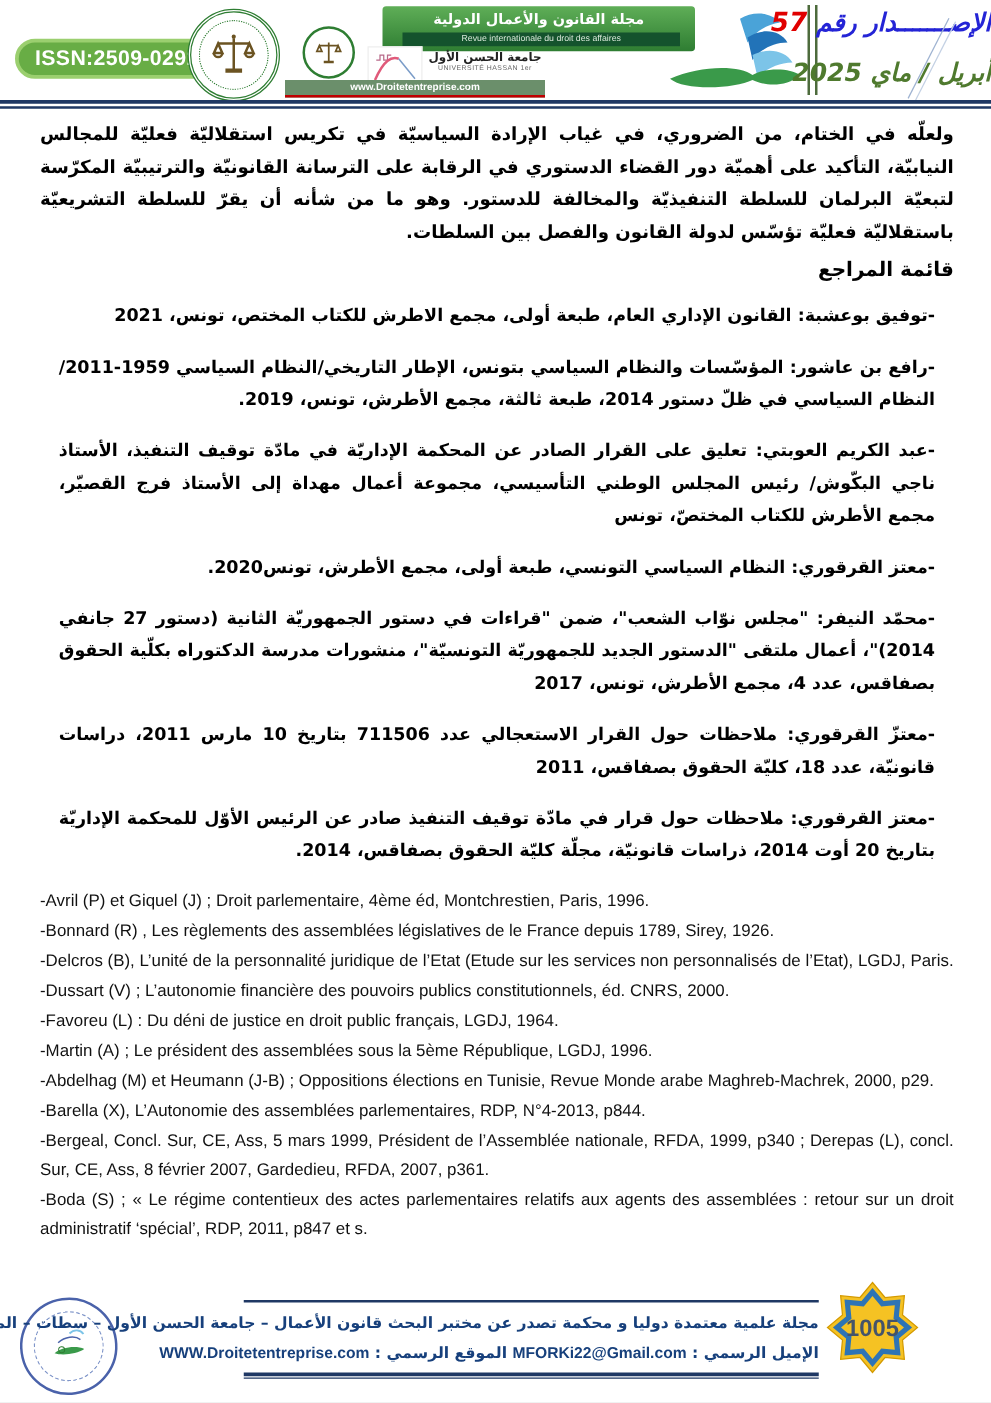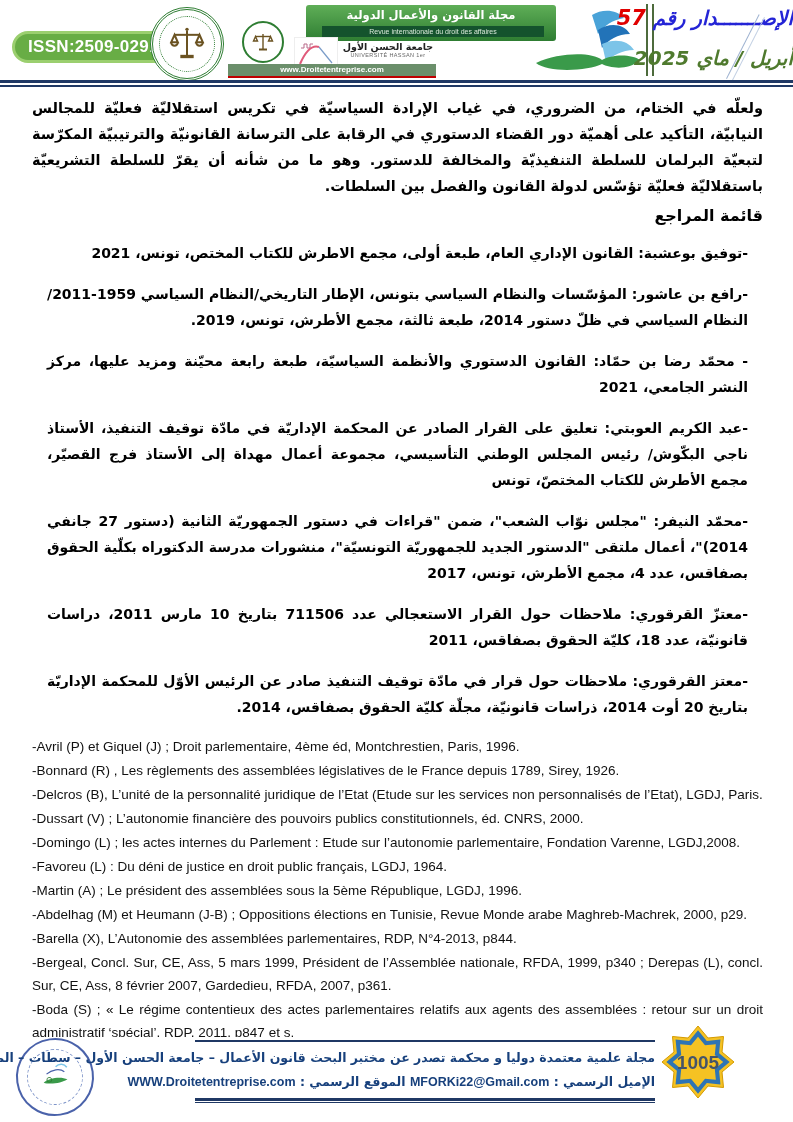--- a/index.html
+++ b/index.html
@@ -146,32 +146,31 @@
 
   <div class="main">
 
     <p class="body-ar">ولعلّه في الختام، من الضروري، في غياب الإرادة السياسيّة في تكريس استقلاليّة فعليّة للمجالس النيابيّة، التأكيد على أهميّة دور القضاء الدستوري في الرقابة على الترسانة القانونيّة والترتيبيّة المكرّسة لتبعيّة البرلمان للسلطة التنفيذيّة والمخالفة للدستور. وهو ما من شأنه أن يقرّ للسلطة التشريعيّة باستقلاليّة فعليّة تؤسّس لدولة القانون والفصل بين السلطات.</p>
 
     <h2 class="refs-title">قائمة المراجع</h2>
 
 
     <p class="ref-ar">-توفيق بوعشبة: القانون الإداري العام، طبعة أولى، مجمع الاطرش للكتاب المختص، تونس، 2021</p>
     <p class="ref-ar">-رافع بن عاشور: المؤسّسات والنظام السياسي بتونس، الإطار التاريخي/النظام السياسي 1959-2011/النظام السياسي في ظلّ دستور 2014، طبعة ثالثة، مجمع الأطرش، تونس، 2019.</p>
-    <p class="ref-ar">- محمّد رضا بن حمّاد: القانون الدستوري والأنظمة السياسيّة، طبعة رابعة محيّنة ومزيد عليها، مركز النشر الجامعي، 2021</p>
     <p class="ref-ar">-عبد الكريم العوبتي: تعليق على القرار الصادر عن المحكمة الإداريّة في مادّة توقيف التنفيذ، الأستاذ ناجي البكّوش/ رئيس المجلس الوطني التأسيسي، مجموعة أعمال مهداة إلى الأستاذ فرج القصيّر، مجمع الأطرش للكتاب المختصّ، تونس</p>
+    <p class="ref-ar">-معتز القرقوري: النظام السياسي التونسي، طبعة أولى، مجمع الأطرش، تونس2020.</p>
     <p class="ref-ar">-محمّد النيفر: "مجلس نوّاب الشعب"، ضمن "قراءات في دستور الجمهوريّة الثانية (دستور 27 جانفي 2014)"، أعمال ملتقى "الدستور الجديد للجمهوريّة التونسيّة"، منشورات مدرسة الدكتوراه بكلّية الحقوق بصفاقس، عدد 4، مجمع الأطرش، تونس، 2017</p>
     <p class="ref-ar">-معتزّ القرقوري: ملاحظات حول القرار الاستعجالي عدد 711506 بتاريخ 10 مارس 2011، دراسات قانونيّة، عدد 18، كليّة الحقوق بصفاقس، 2011</p>
     <p class="ref-ar">-معتز القرقوري: ملاحظات حول قرار في مادّة توقيف التنفيذ صادر عن الرئيس الأوّل للمحكمة الإداريّة بتاريخ 20 أوت 2014، ذراسات قانونيّة، مجلّة كليّة الحقوق بصفاقس، 2014.</p>
 
 
     <p class="ref-fr">-Avril (P) et Giquel (J) ; Droit parlementaire, 4ème éd, Montchrestien, Paris, 1996.</p>
     <p class="ref-fr">-Bonnard (R) , Les règlements des assemblées législatives de le France depuis 1789, Sirey, 1926.</p>
     <p class="ref-fr">-Delcros (B), L’unité de la personnalité juridique de l’Etat (Etude sur les services non personnalisés de l’Etat), LGDJ, Paris.</p>
     <p class="ref-fr">-Dussart (V) ; L’autonomie financière des pouvoirs publics constitutionnels, éd. CNRS, 2000.</p>
-    <p class="ref-fr">-Domingo (L) ; les actes internes du Parlement : Etude sur l’autonomie parlementaire, Fondation Varenne, LGDJ,2008.</p>
     <p class="ref-fr">-Favoreu (L) : Du déni de justice en droit public français, LGDJ, 1964.</p>
     <p class="ref-fr">-Martin (A) ; Le président des assemblées sous la 5ème République, LGDJ, 1996.</p>
     <p class="ref-fr">-Abdelhag (M) et Heumann (J-B) ; Oppositions élections en Tunisie, Revue Monde arabe Maghreb-Machrek, 2000, p29.</p>
     <p class="ref-fr">-Barella (X), L’Autonomie des assemblées parlementaires, RDP, N°4-2013, p844.</p>
     <p class="ref-fr">-Bergeal, Concl. Sur, CE, Ass, 5 mars 1999, Président de l’Assemblée nationale, RFDA, 1999, p340 ; Derepas (L), concl. Sur, CE, Ass, 8 février 2007, Gardedieu, RFDA, 2007, p361.</p>
     <p class="ref-fr">-Boda (S) ; « Le régime contentieux des actes parlementaires relatifs aux agents des assemblées : retour sur un droit administratif ‘spécial’, RDP, 2011, p847 et s.</p>
 
   </div>
 
   <div class="footer">

